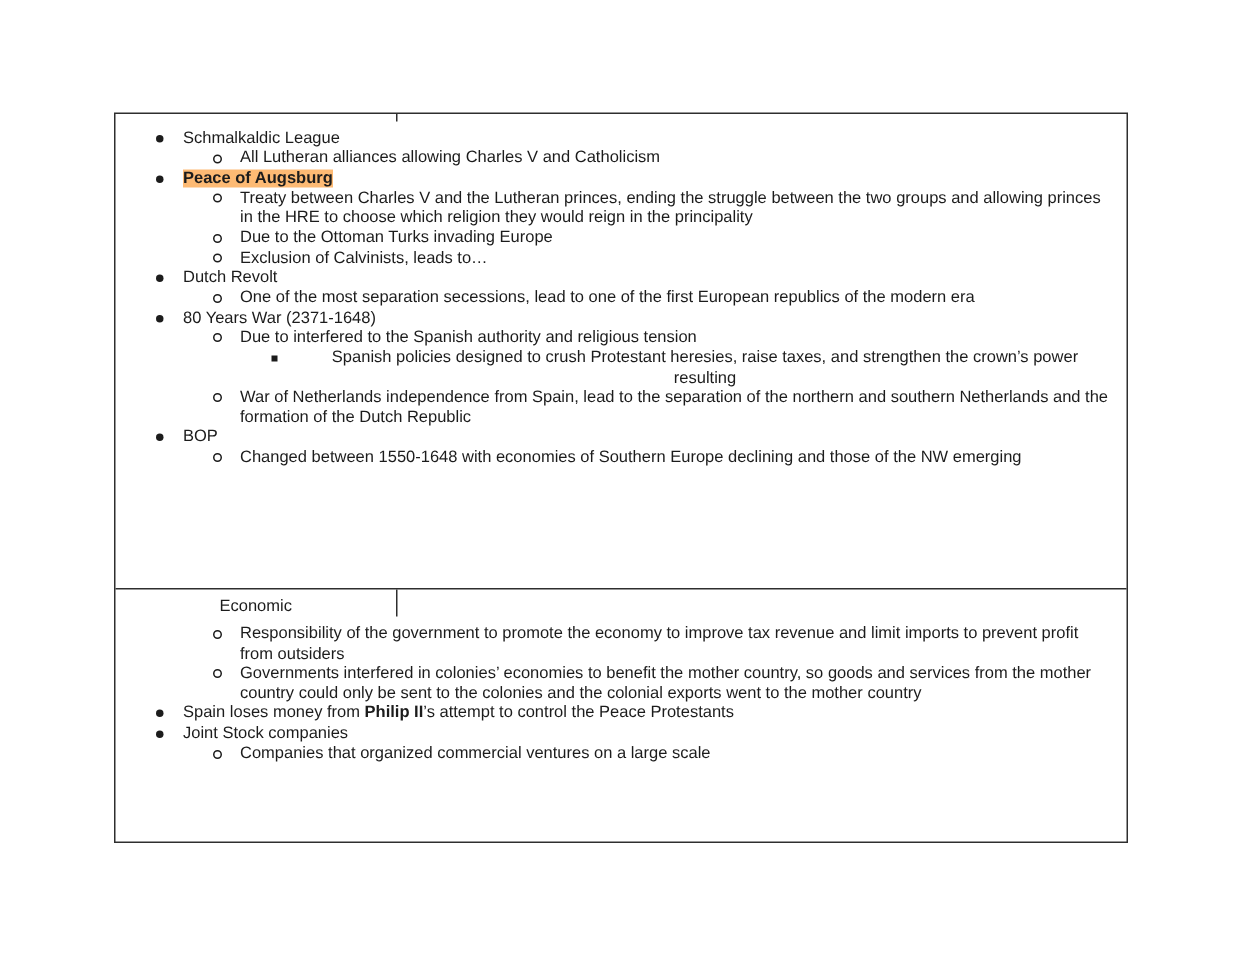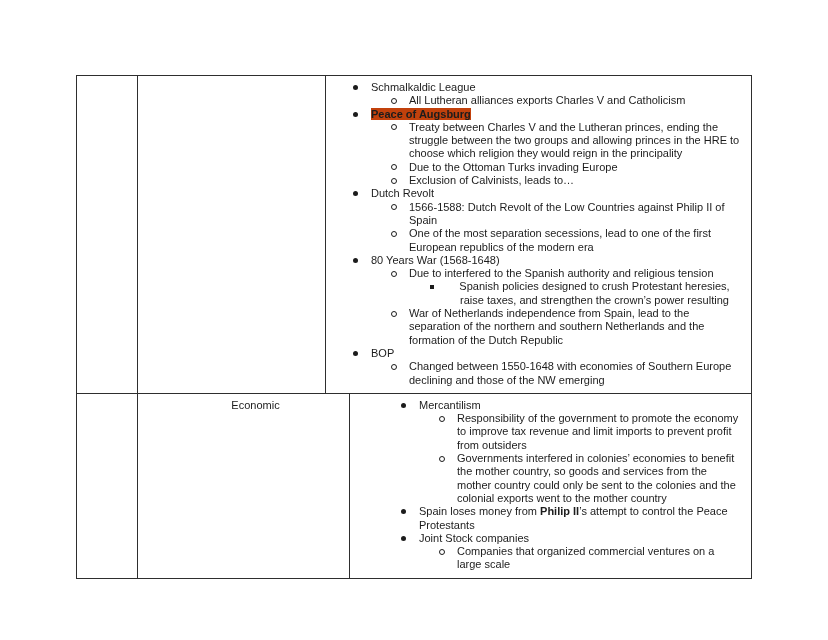--- a/index.html
+++ b/index.html
@@ -24,23 +24,24 @@
     left: 76px;
     top: 75px;
     width: 676px;
     box-sizing: border-box;
     border: 1px solid #2e2e2e;
     background: #ffffff;
   }
   .t-row {
     display: flex;
     box-sizing: border-box;
+    flex-direction: column;
   }
   .t-row.r0 { min-height: 316px; }
-  .t-row.r1 { min-height: 169px; border-top: 1px solid #2e2e2e; gap: 24px; }
+  .t-row.r1 { min-height: 169px; border-top: 1px solid #2e2e2e; }
   .cell {
     box-sizing: border-box;
     font-size: 11px;
     line-height: 13.3px;
     color: #1c1c1c;
   }
   .cell-label {
     width: 61px;
     flex: none;
     border-right: 1px solid #2e2e2e;
@@ -74,53 +75,51 @@
     border-radius: 50%;
     border: 1px solid #1c1c1c;
     box-sizing: border-box;
     background: transparent;
   }
   .bullet.square {
     width: 4px; height: 4px; top: 4.5px;
     background: #1c1c1c;
   }
   .bold { font-weight: bold; }
-  .highlight { background: #c2410c; }
+  .highlight { background: #fdba74; }
 </style>
 </head>
 <body>
 
 <div class="page">
   <div class="doc-table">
     <div class="t-row r0">
       <div class="cell cell-label"></div>
       <div class="cell cell-topic"></div>
       <div class="cell cell-notes">
           <div class="note l1"><span class="bullet disc"></span><span class="note-text"><span>Schmalkaldic League</span></span></div>
-          <div class="note l2"><span class="bullet circle"></span><span class="note-text"><span>All Lutheran alliances exports Charles V and Catholicism</span></span></div>
+          <div class="note l2"><span class="bullet circle"></span><span class="note-text"><span>All Lutheran alliances allowing Charles V and Catholicism</span></span></div>
           <div class="note l1"><span class="bullet disc"></span><span class="note-text bold highlight"><span>Peace of Augsburg</span></span></div>
           <div class="note l2"><span class="bullet circle"></span><span class="note-text"><span>Treaty between Charles V and the Lutheran princes, ending the struggle between the two groups and allowing princes in the HRE to choose which religion they would reign in the principality</span></span></div>
           <div class="note l2"><span class="bullet circle"></span><span class="note-text"><span>Due to the Ottoman Turks invading Europe</span></span></div>
           <div class="note l2"><span class="bullet circle"></span><span class="note-text"><span>Exclusion of Calvinists, leads to…</span></span></div>
           <div class="note l1"><span class="bullet disc"></span><span class="note-text"><span>Dutch Revolt</span></span></div>
-          <div class="note l2"><span class="bullet circle"></span><span class="note-text"><span>1566-1588: Dutch Revolt of the Low Countries against Philip II of Spain</span></span></div>
           <div class="note l2"><span class="bullet circle"></span><span class="note-text"><span>One of the most separation secessions, lead to one of the first European republics of the modern era</span></span></div>
-          <div class="note l1"><span class="bullet disc"></span><span class="note-text"><span>80 Years War (1568-1648)</span></span></div>
+          <div class="note l1"><span class="bullet disc"></span><span class="note-text"><span>80 Years War (2371-1648)</span></span></div>
           <div class="note l2"><span class="bullet circle"></span><span class="note-text"><span>Due to interfered to the Spanish authority and religious tension</span></span></div>
           <div class="note l3"><span class="bullet square"></span><span class="note-text"><span>Spanish policies designed to crush Protestant heresies, raise taxes, and strengthen the crown’s power resulting</span></span></div>
           <div class="note l2"><span class="bullet circle"></span><span class="note-text"><span>War of Netherlands independence from Spain, lead to the separation of the northern and southern Netherlands and the formation of the Dutch Republic</span></span></div>
           <div class="note l1"><span class="bullet disc"></span><span class="note-text"><span>BOP</span></span></div>
           <div class="note l2"><span class="bullet circle"></span><span class="note-text"><span>Changed between 1550-1648 with economies of Southern Europe declining and those of the NW emerging</span></span></div>
         </div>
     </div>
     <div class="t-row r1">
       <div class="cell cell-label"></div>
       <div class="cell cell-topic">Economic</div>
       <div class="cell cell-notes">
-          <div class="note l1"><span class="bullet disc"></span><span class="note-text"><span>Mercantilism</span></span></div>
           <div class="note l2"><span class="bullet circle"></span><span class="note-text"><span>Responsibility of the government to promote the economy to improve tax revenue and limit imports to prevent profit from outsiders</span></span></div>
           <div class="note l2"><span class="bullet circle"></span><span class="note-text"><span>Governments interfered in colonies’ economies to benefit the mother country, so goods and services from the mother country could only be sent to the colonies and the colonial exports went to the mother country</span></span></div>
           <div class="note l1"><span class="bullet disc"></span><span class="note-text"><span>Spain loses money from </span><span class="bold">Philip II</span><span>’s attempt to control the Peace Protestants</span></span></div>
           <div class="note l1"><span class="bullet disc"></span><span class="note-text"><span>Joint Stock companies</span></span></div>
           <div class="note l2"><span class="bullet circle"></span><span class="note-text"><span>Companies that organized commercial ventures on a large scale</span></span></div>
         </div>
     </div>
   </div>
 </div>
 

